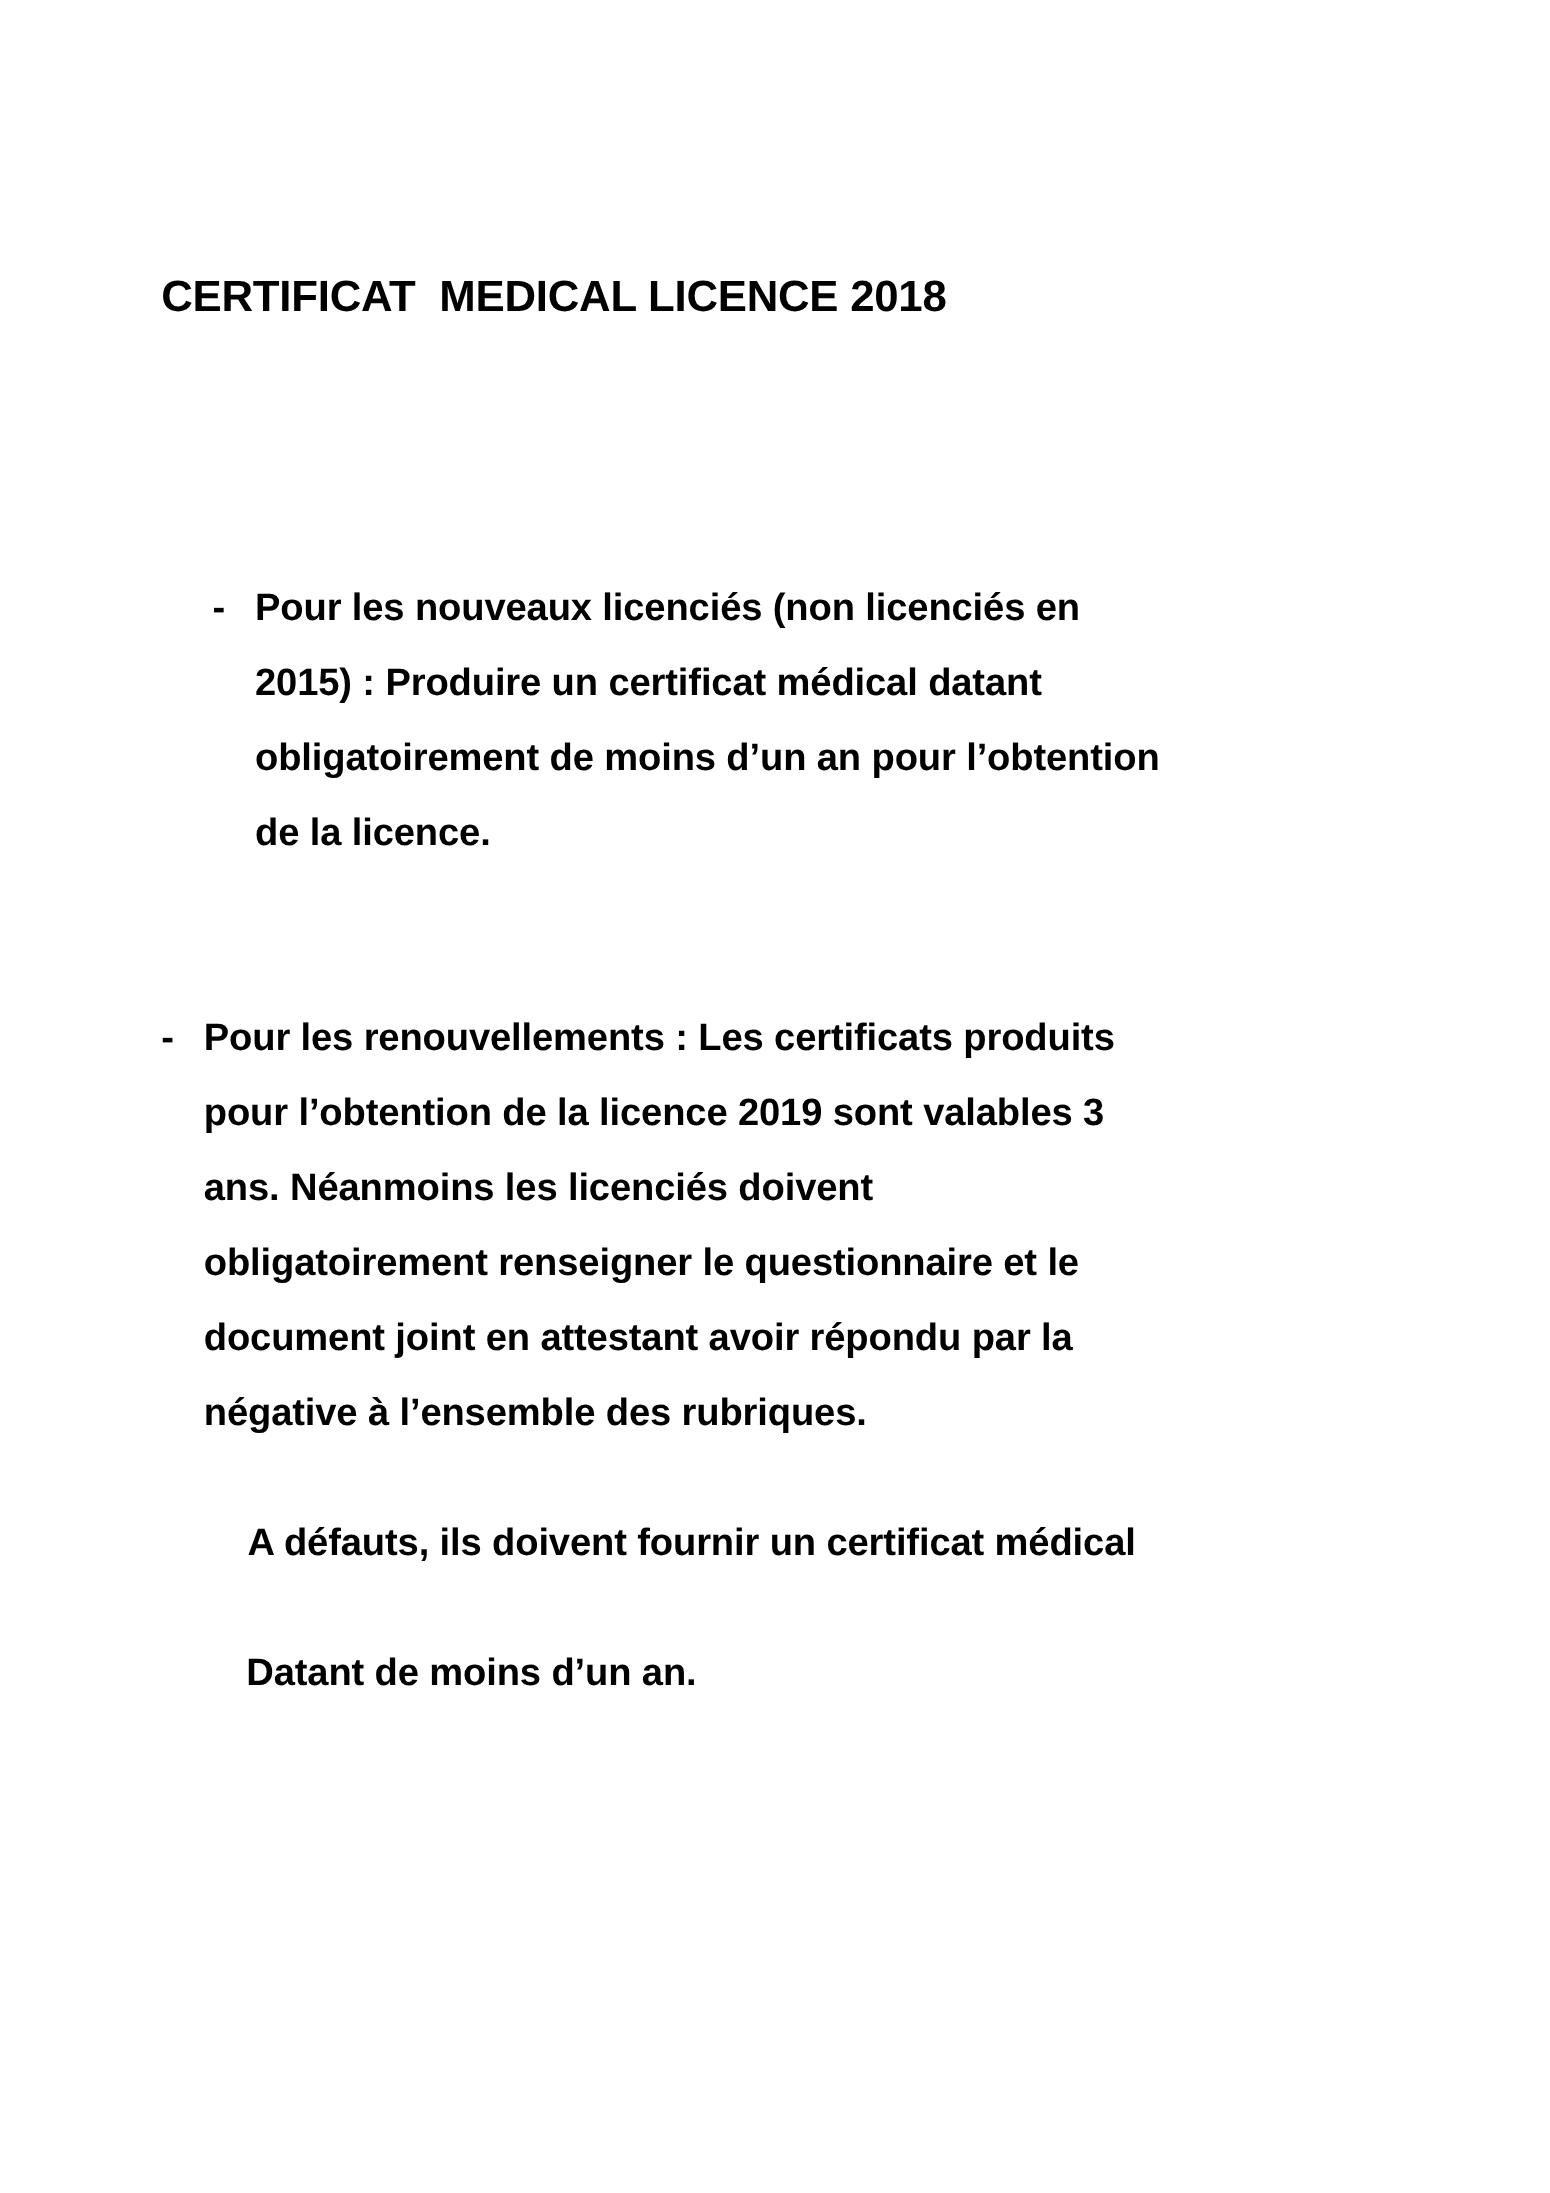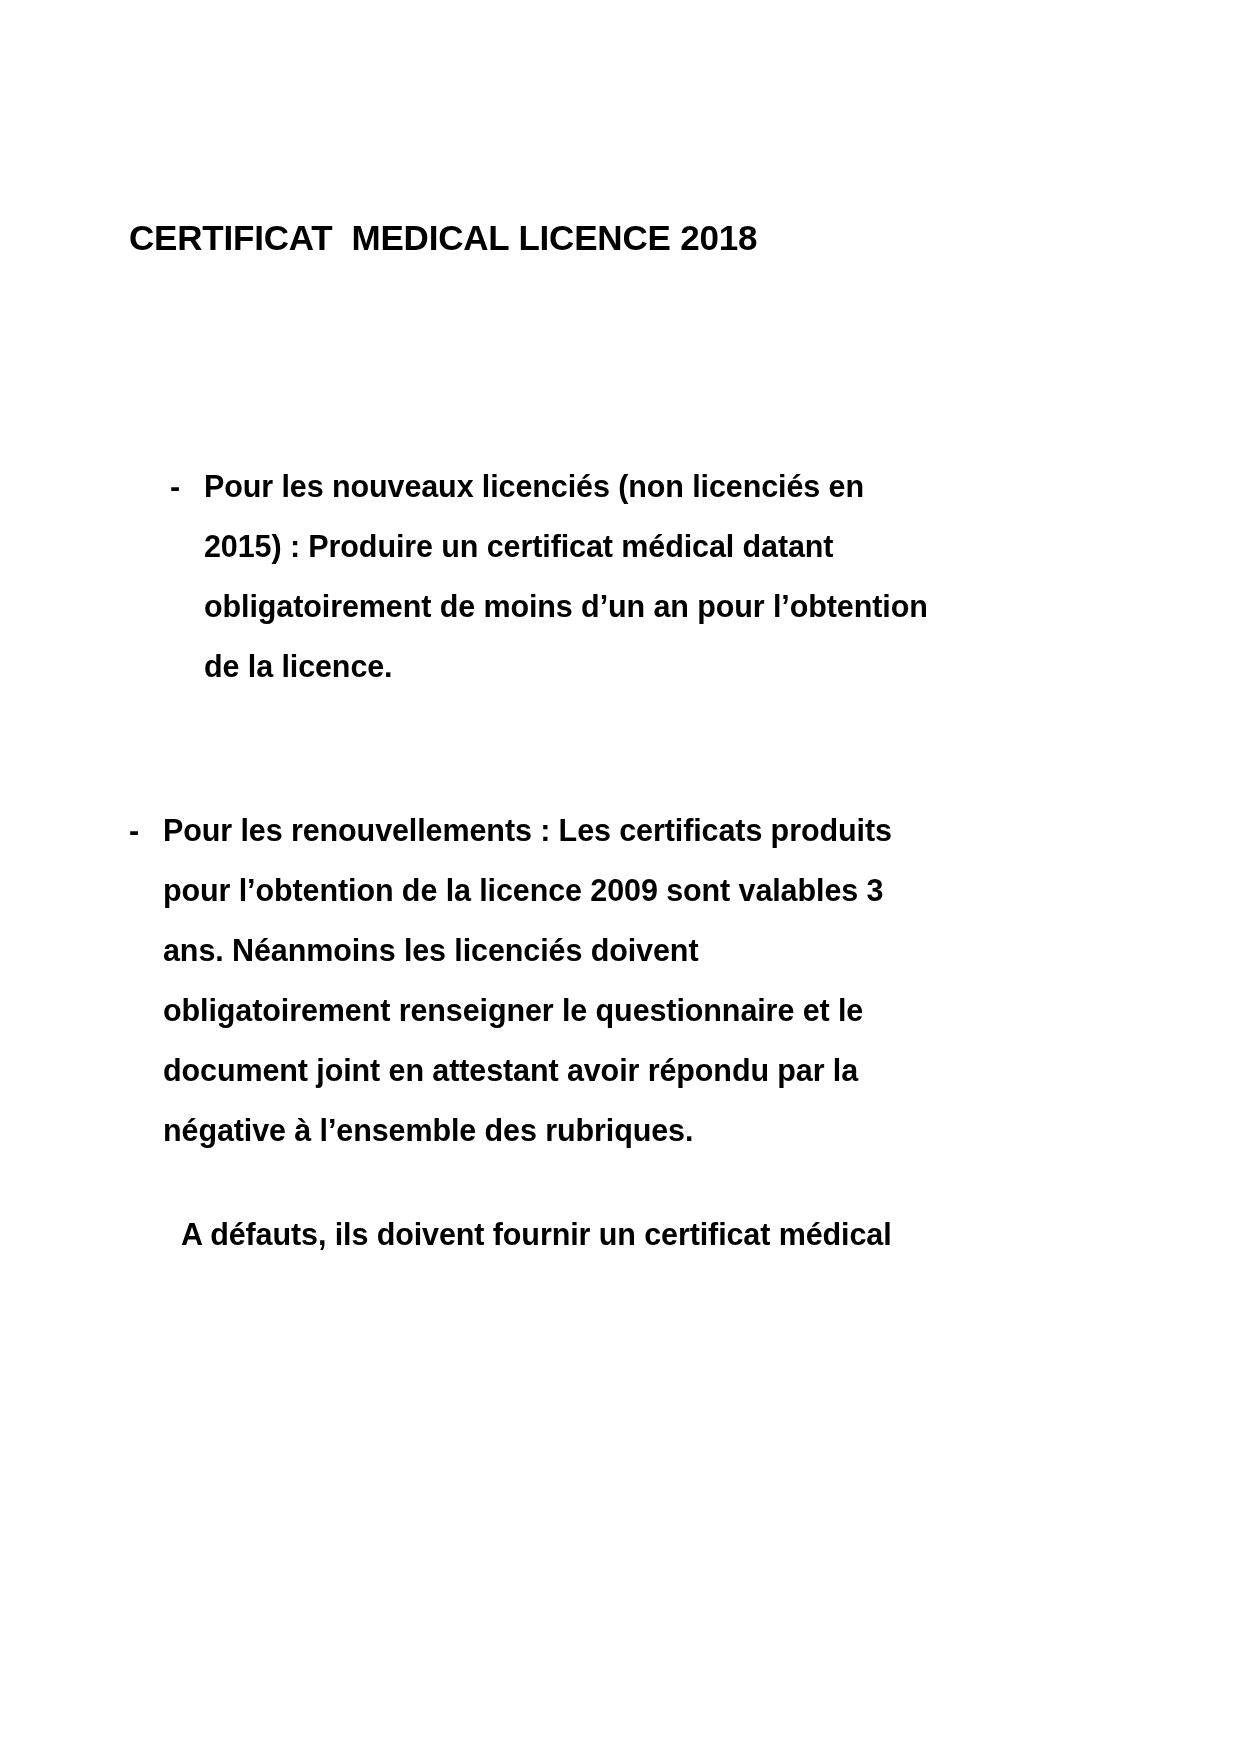--- a/index.html
+++ b/index.html
@@ -79,21 +79,21 @@
   .spacer-between-bullets { height: 104px; }
 
   .trailing {
     font-size: 30.5px;
     font-weight: bold;
     line-height: 60px;
     letter-spacing: -0.1px;
     margin: 0;
   }
 
-  .trailing-line-1 { margin-top: 44px; margin-left: 18px; }
+  .trailing-line-1 { margin-top: 44px; margin-left: 35px; }
   .trailing-line-2 { margin-top: 44px; margin-left: 34px; }
 </style>
 </head>
 <body>
 
 <div class="page">
   <div class="content">
 
     <h1 class="doc-title">CERTIFICAT  MEDICAL LICENCE 2018</h1>
 
@@ -105,19 +105,20 @@
     <div class="bullet bullet-indent-1">
       <span class="bullet-marker">-</span>
       <p class="bullet-body">Pour les nouveaux licenciés (non licenciés en 2015) : Produire un certificat médical datant obligatoirement de moins d’un an pour l’obtention de la licence.</p>
     </div>
 
     <div class="spacer-between-bullets"></div>
 
     <div class="bullet bullet-indent-2">
       <span class="bullet-marker">-</span>
       <div class="bullet-body">
-        <p class="trailing">Pour les renouvellements : Les certificats produits pour l’obtention de la licence 2009 sont valables 3 ans. Néanmoins  les licenciés doivent obligatoirement renseigner le questionnaire et le document joint en attestant avoir répondu par la négative à l’ensemble des rubriques.</p>
+        <p class="trailing">Pour les renouvellements : Les certificats produits pour l’obtention de la licence 2019 sont valables 3 ans. Néanmoins  les licenciés doivent obligatoirement renseigner le questionnaire et le document joint en attestant avoir répondu par la négative à l’ensemble des rubriques.</p>
         <p class="trailing trailing-line-1">A défauts, ils doivent fournir un certificat médical</p>
+        <p class="trailing trailing-line-2">Datant de moins d’un an.</p>
       </div>
     </div>
 
   </div>
 </div>
 
 </body></html>

